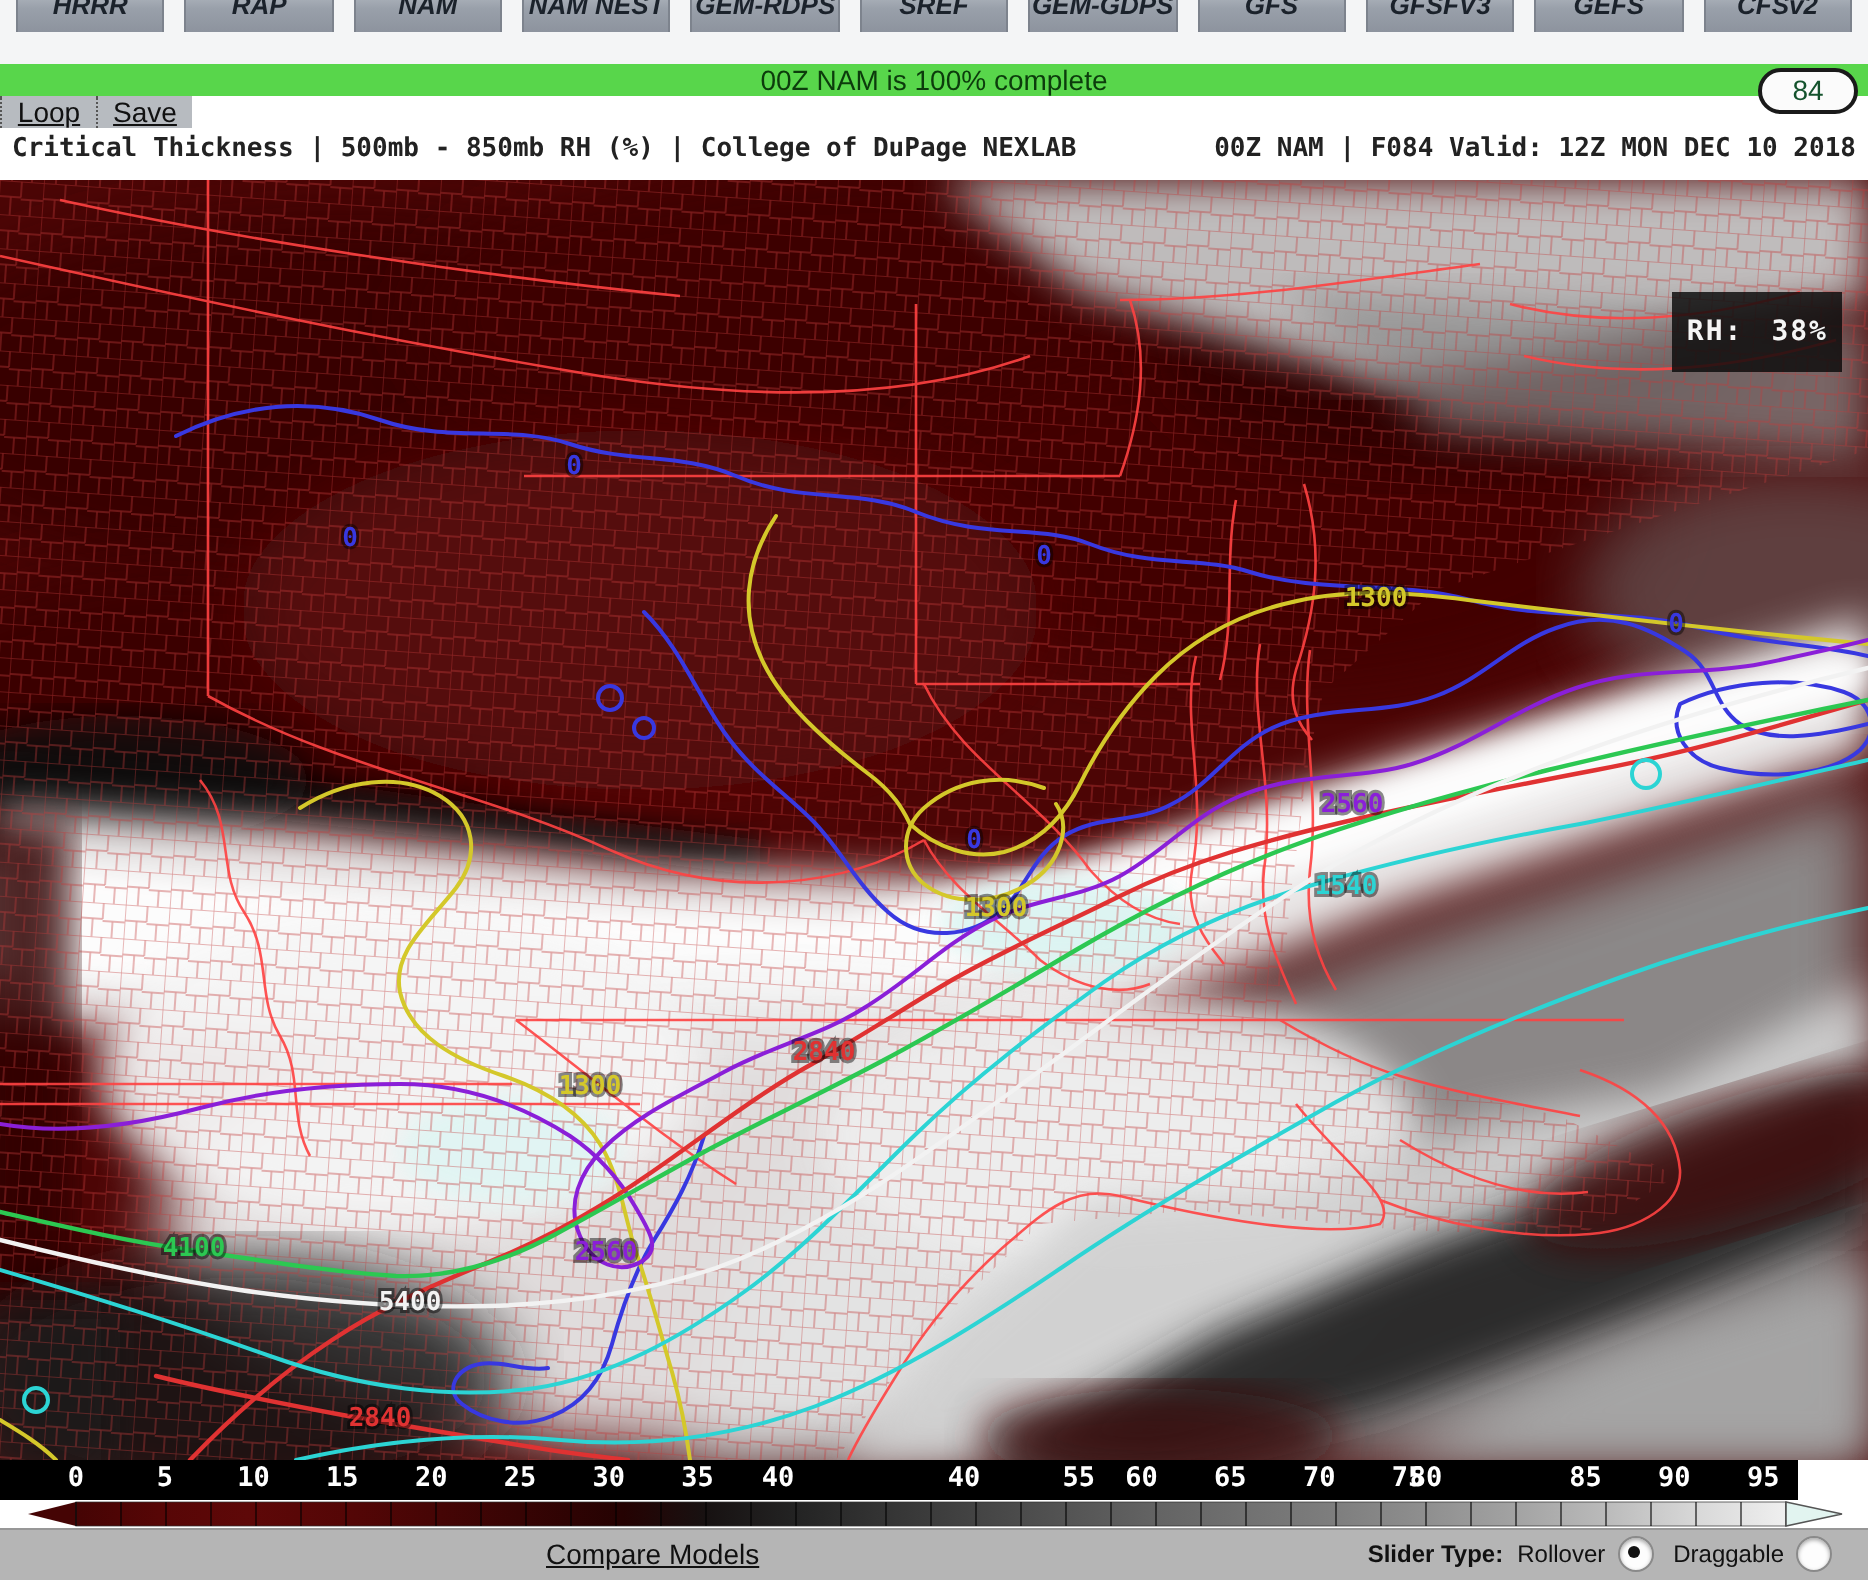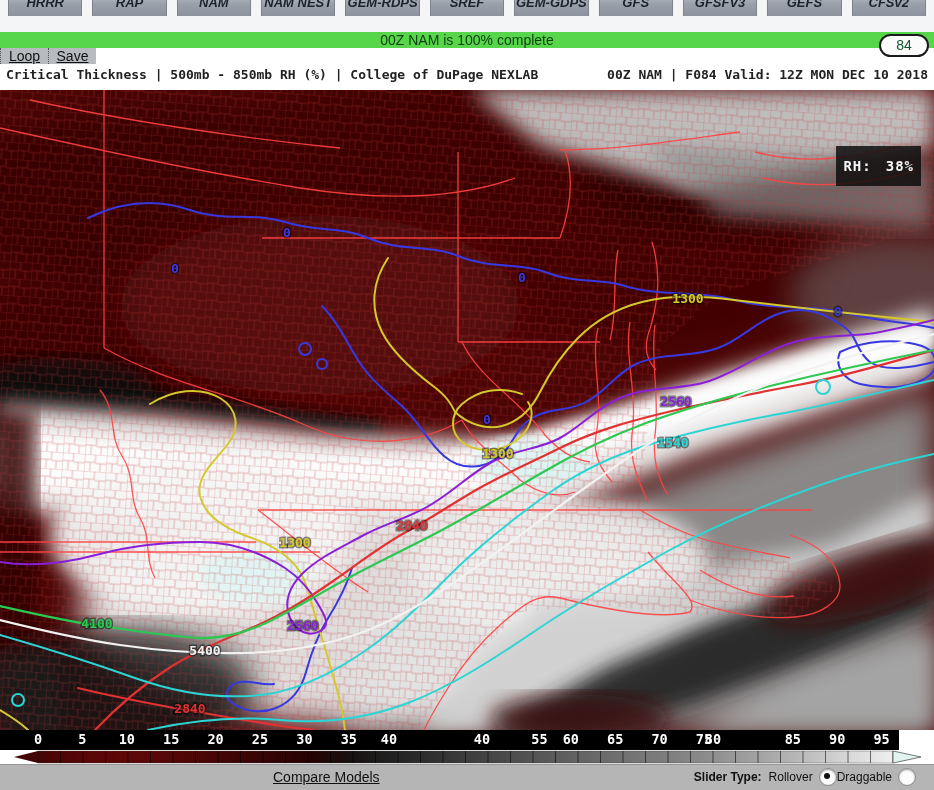--- a/index.html
+++ b/index.html
@@ -320,21 +320,21 @@
         <line x1="893" x2="893" y1="1" y2="13"></line>
       </g>
     <polygon points="893,1 921,7 893,13" fill="#e2f4f0" stroke="#555" stroke-width="0.8"></polygon>
   </svg>
 </div>
 
 <div class="bottombar">
   <span class="compare-link">Compare Models</span>
   <div class="slider-block">
     <span class="slider-title">Slider Type:</span>
-    <span id="slider-options" style="display:flex;align-items:center;">
+    <span id="slider-options" style="display:flex;align-items:center;gap:10px;">
         <span class="opt">
           <span>Rollover</span>
           <span class="radio checked"></span>
         </span>
         <span class="opt">
           <span>Draggable</span>
           <span class="radio"></span>
         </span>
       </span>
   </div>

